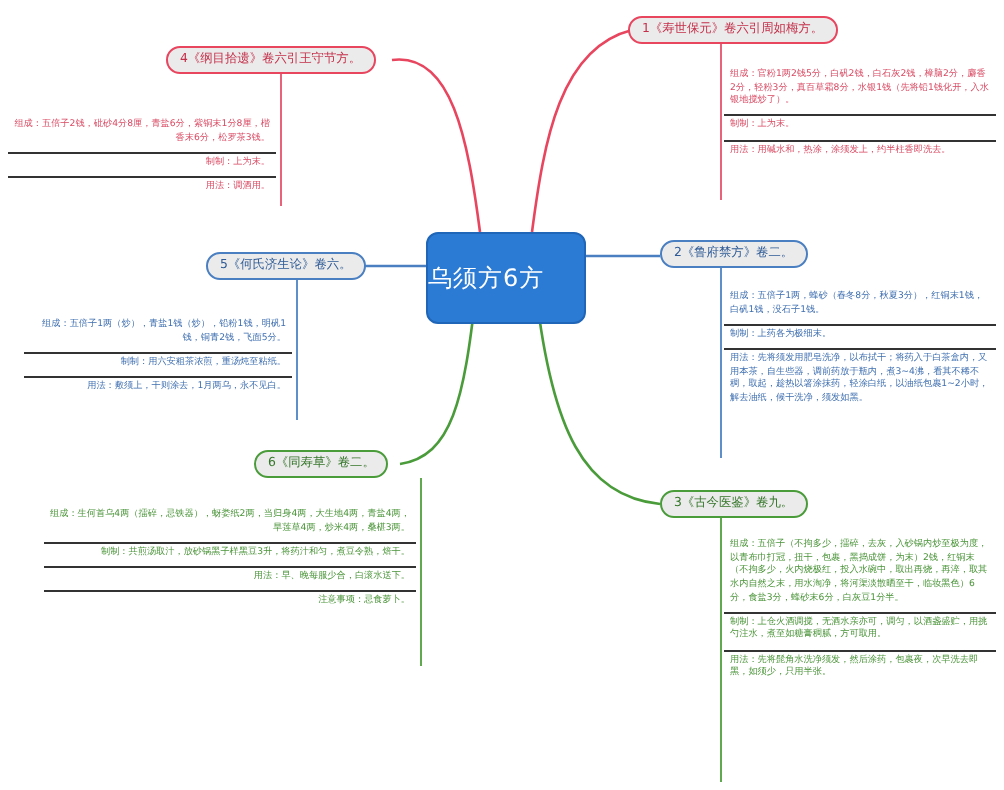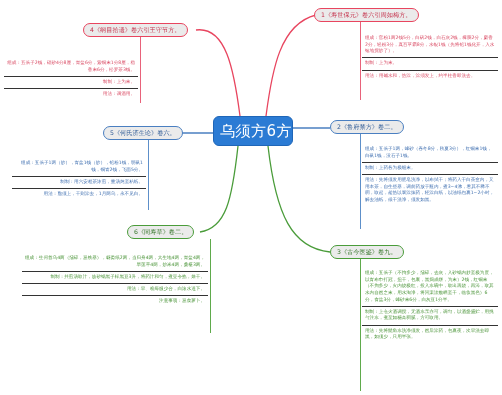--- a/index.html
+++ b/index.html
@@ -9,27 +9,27 @@
     font-family: "DejaVu Sans", "Liberation Sans", sans-serif;
     overflow: hidden;
   }
   #canvas { position: relative; width: 502px; height: 395px; }
 
   #edges { position: absolute; left: 0; top: 0; width: 502px; height: 395px; }
 
   .central-node {
     position: absolute;
     left: 213px; top: 116px;
-    width: 80px; height: 30px;
+    width: 80px; height: 46px;
     background: #2b7bd4;
     border: 1px solid #1f66b8;
     border-radius: 6px;
     color: #ffffff;
-    font-size: 15px;
-    display: flex; align-items: center; justify-content: flex-end;
+    font-size: 12px;
+    display: flex; align-items: center; justify-content: flex-start;
     letter-spacing: 0.5px;
     z-index: 5;
   }
 
   .topic {
     position: absolute;
     background: #ebebeb;
     border: 1px solid #b9b9b9;
     border-radius: 7px;
     font-size: 6.2px;

